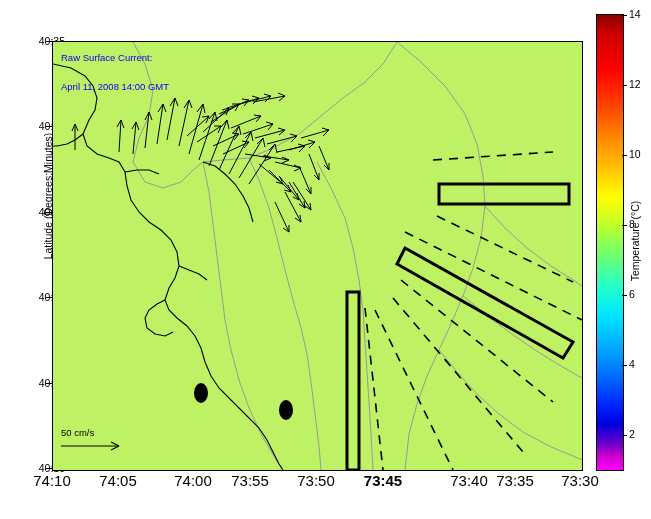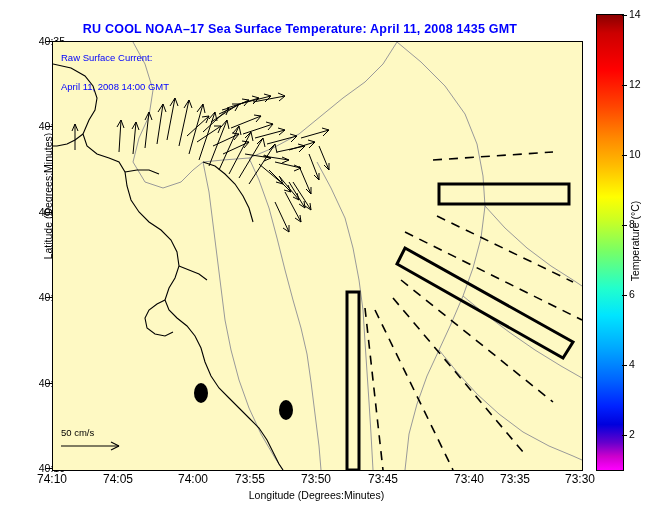--- a/index.html
+++ b/index.html
@@ -7,26 +7,26 @@
   #root{position:relative;width:651px;height:519px;}
 
   .title{
     position:absolute;left:0;top:22px;width:600px;text-align:center;
     color:#0000ff;font-weight:bold;font-size:12.5px;letter-spacing:0.2px;
   }
 
   
   #plot{
     position:absolute;left:52px;top:41px;width:529px;height:428px;
-    border:1px solid #000;background:#fef9c3;overflow:hidden;
+    border:1px solid #000;background:#bef264;overflow:hidden;
   }
 
   
   .ytick{position:absolute;right:586px;text-align:right;font-size:10.5px;color:#000;white-space:nowrap;}
-  .xtick{position:absolute;top:472px;font-size:12px;color:#000;white-space:nowrap;text-align:center;}
+  .xtick{position:absolute;top:472px;font-size:15px;color:#000;white-space:nowrap;text-align:center;}
   .ylabel{
     position:absolute;left:-52px;top:190px;width:200px;text-align:center;
     transform:rotate(-90deg);transform-origin:center center;font-size:10.5px;color:#000;
   }
   .xlabel{position:absolute;left:52px;top:489px;width:529px;text-align:center;font-size:10.5px;color:#000;}
 
   
   .ytickmark{position:absolute;left:46px;width:6px;height:1px;background:#000;}
   .xtickmark{position:absolute;top:463px;width:1px;height:6px;background:#000;}
 
@@ -45,58 +45,56 @@
     position:absolute;left:600px;top:200px;width:160px;text-align:center;
     transform:rotate(-90deg);transform-origin:center center;font-size:10.5px;color:#000;white-space:nowrap;
   }
   svg{display:block;}
 </style>
 </head>
 <body>
 
 <div id="root">
 
-  <div class="title">RU COOL  NOAA–17  Sea Surface Temperature:  April 11, 2008 1435 GMT</div>
 
   <div class="ytick" style="top:35px;">40:35</div>
   <div class="ytick" style="top:120px;">40:30</div>
   <div class="ytick" style="top:206px;">40:25</div>
   <div class="ytick" style="top:291px;">40:20</div>
   <div class="ytick" style="top:377px;">40:15</div>
   <div class="ytick" style="top:462px;">40:10</div>
 
   <div class="ytickmark" style="top:41px;"></div>
   <div class="ytickmark" style="top:126px;"></div>
   <div class="ytickmark" style="top:212px;"></div>
   <div class="ytickmark" style="top:297px;"></div>
   <div class="ytickmark" style="top:383px;"></div>
   <div class="ytickmark" style="top:468px;"></div>
 
   <div class="xtick" style="left:31px;width:42px;">74:10</div>
   <div class="xtick" style="left:97px;width:42px;">74:05</div>
   <div class="xtick" style="left:163px;width:42px;margin-left:9px;">74:00</div>
   <div class="xtick" style="left:229px;width:42px;">73:55</div>
   <div class="xtick" style="left:295px;width:42px;">73:50</div>
-  <div class="xtick" style="left:362px;width:42px;">73:45</div>
+  <div class="xtick" style="left:362px;width:42px;font-weight:bold;">73:45</div>
   <div class="xtick" style="left:428px;width:42px;margin-left:20px;">73:40</div>
   <div class="xtick" style="left:494px;width:42px;">73:35</div>
   <div class="xtick" style="left:559px;width:42px;">73:30</div>
 
   <div class="xtickmark" style="left:52px;"></div>
   <div class="xtickmark" style="left:118px;"></div>
   <div class="xtickmark" style="left:184px;"></div>
   <div class="xtickmark" style="left:250px;"></div>
   <div class="xtickmark" style="left:316px;"></div>
   <div class="xtickmark" style="left:383px;"></div>
   <div class="xtickmark" style="left:449px;"></div>
   <div class="xtickmark" style="left:515px;"></div>
   <div class="xtickmark" style="left:581px;"></div>
 
   <div class="ylabel">Latitude (Degrees:Minutes)</div>
-  <div class="xlabel">Longitude (Degrees:Minutes)</div>
 
   <div id="plot">
 
     <svg width="529" height="428" viewBox="0 0 529 428">
 
       <g stroke="#999999" fill="none" stroke-width="1">
         <path d="M 80,0 L 92,22 L 100,48 L 96,74 L 86,96 L 80,120 L 92,140 L 110,146 L 128,140 L 140,128 L 150,120"></path>
         <path d="M 150,120 L 170,118 L 196,116 L 220,106 L 246,92 L 268,74 L 290,56 L 312,40 L 330,22 L 344,0"></path>
         <path d="M 196,116 L 206,138 L 216,166 L 224,196 L 232,228 L 240,258 L 248,286 L 254,312 L 258,340 L 262,372 L 266,404 L 268,428"></path>
         <path d="M 264,120 L 278,146 L 292,176 L 300,206 L 306,238 L 310,268 L 312,300 L 314,330 L 316,360 L 318,392 L 320,428"></path>

